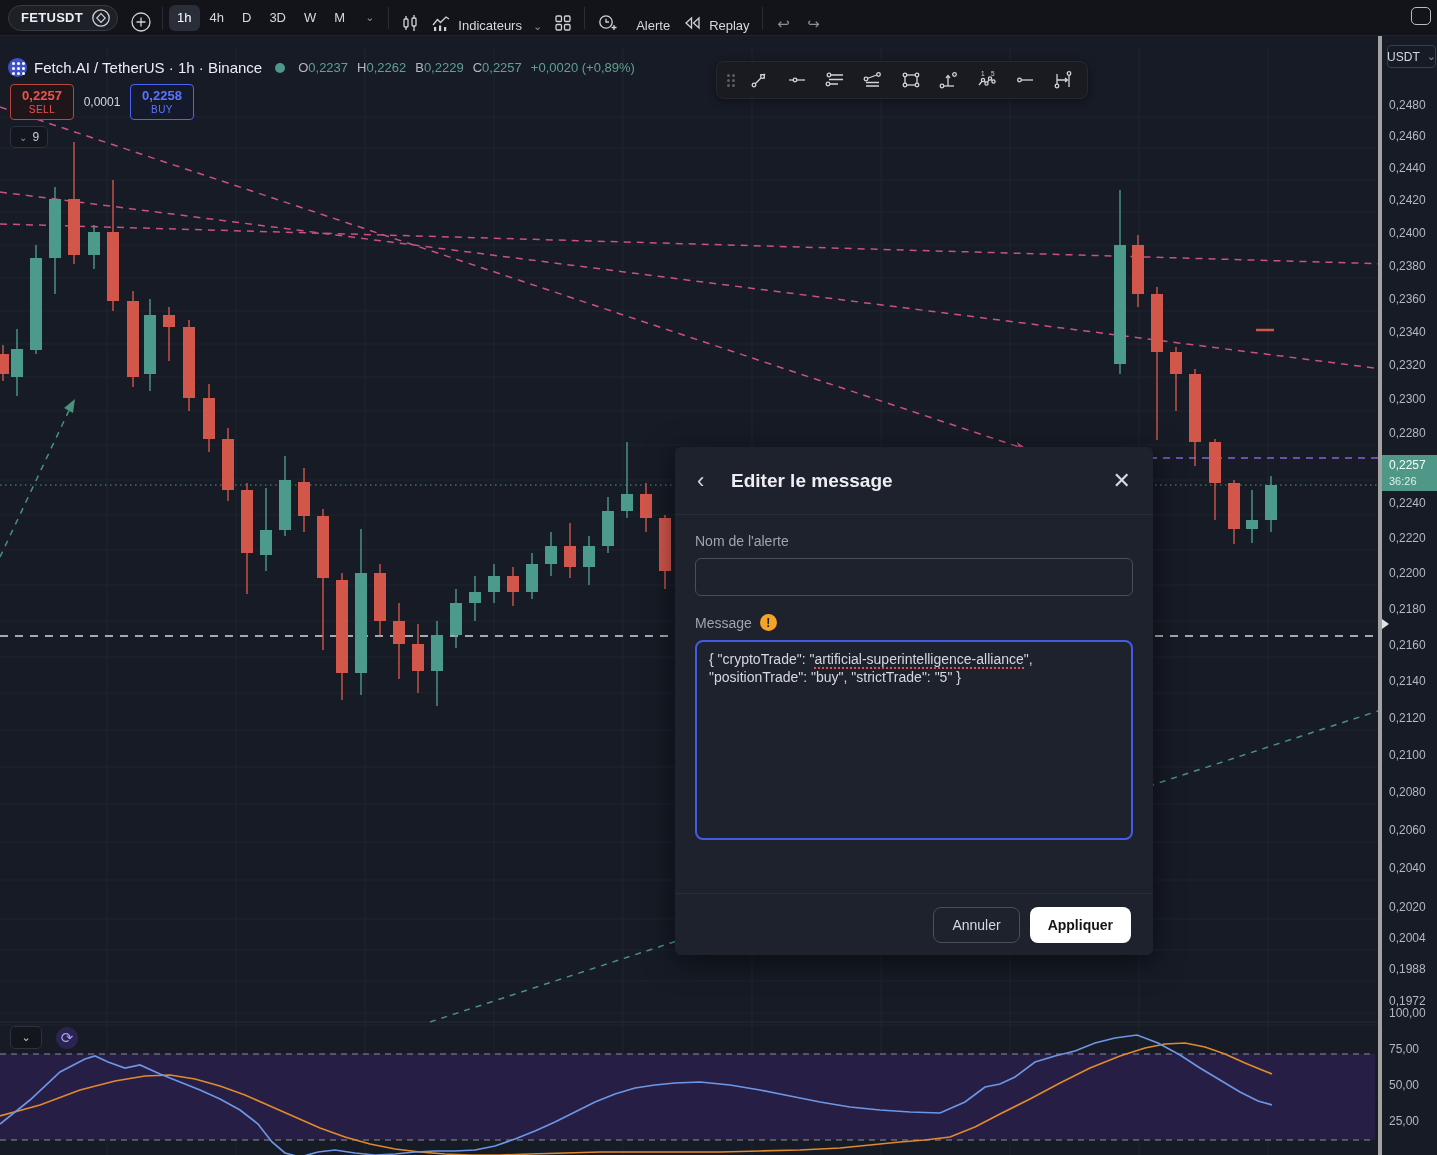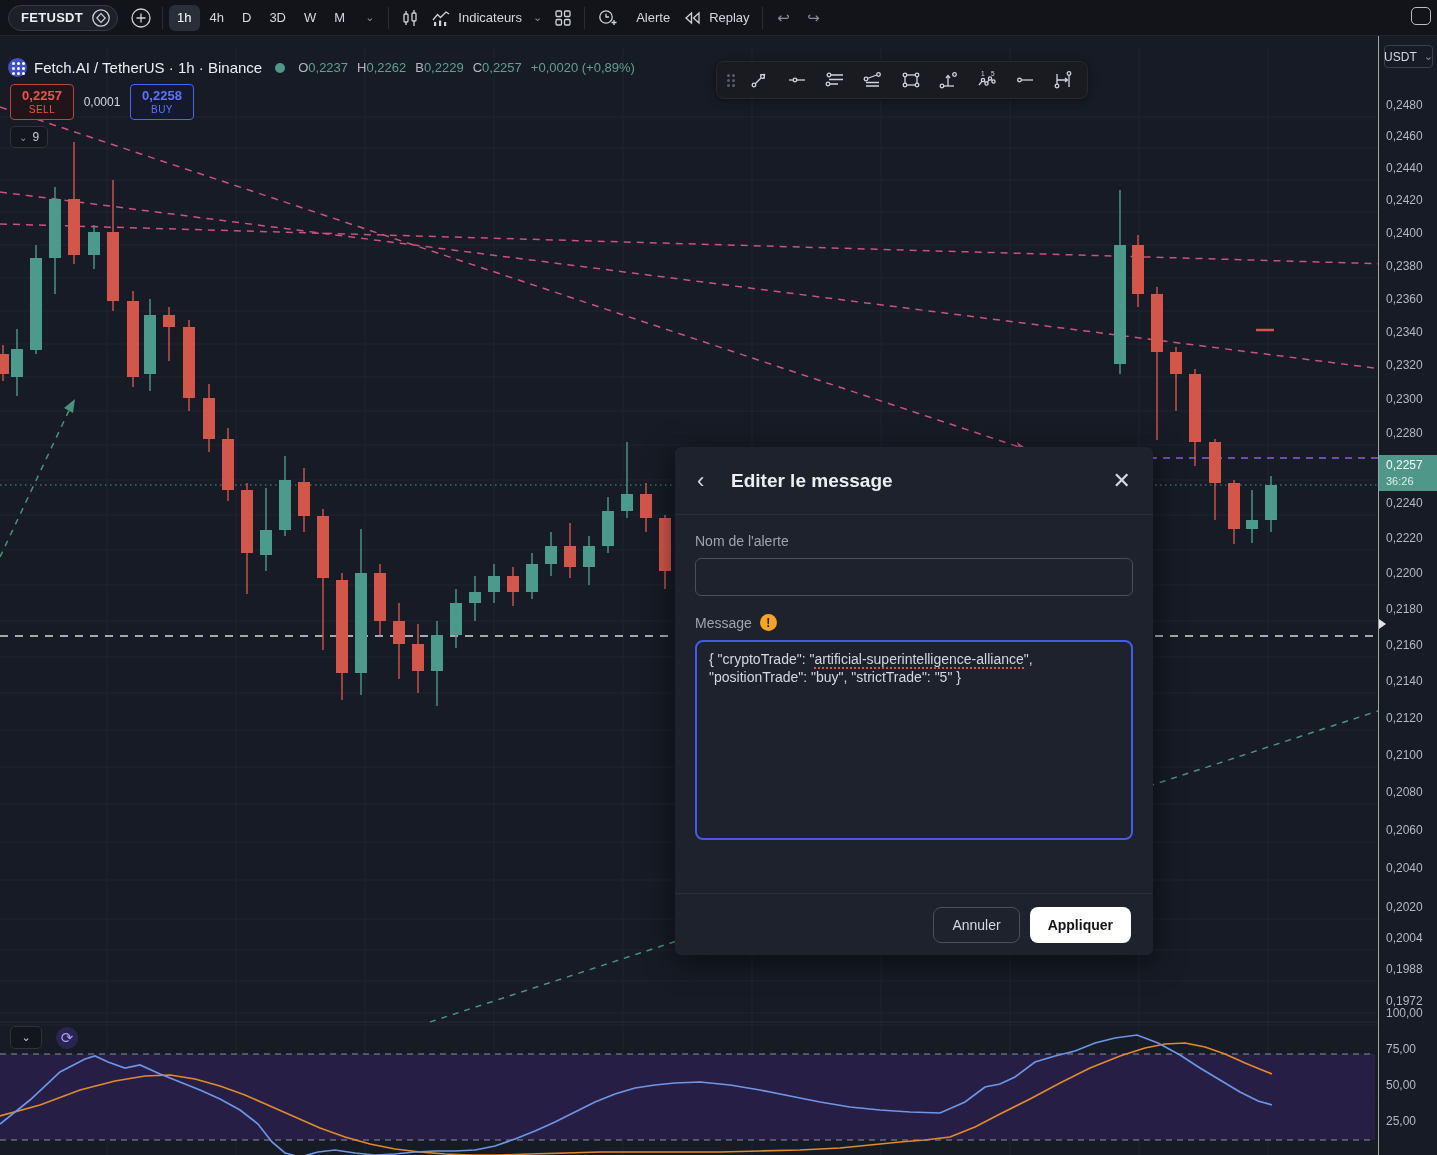--- a/index.html
+++ b/index.html
@@ -6,21 +6,21 @@
   html,body { width:1437px; height:1155px; overflow:hidden; background:#161b25;
     font-family:"Liberation Sans","DejaVu Sans",sans-serif; color:#d5d8e0; }
   .app { position:relative; width:1437px; height:1155px; }
 
   
   .topbar { position:absolute; left:0; top:0; width:1437px; height:36px; background:#131419;
     border-bottom:1px solid #22242b; display:flex; align-items:center; z-index:30; }
   .sym-pill { display:flex; align-items:center; gap:8px; height:26px; margin-left:8px;
     padding:0 6px 0 12px; background:#1d2027; border:1px solid #363a43; border-radius:14px; cursor:pointer; }
   .sym-pill .sym { font-size:13px; font-weight:700; color:#eceef2; letter-spacing:.3px; }
-  .iconbtn { display:flex; align-items:center; justify-content:center; width:30px; height:30px;
+  .iconbtn { display:flex; align-items:flex-end; justify-content:center; width:30px; height:30px;
     border-radius:6px; cursor:pointer; color:#cfd3da; }
   .sep { width:1px; height:22px; background:#2a2d35; margin:0 6px; }
   .tf { font-size:13px; color:#d5d8e0; padding:0 8px; height:26px; display:flex; align-items:center;
     border-radius:6px; cursor:pointer; }
   .tf.active { background:#2a2e39; color:#fff; }
   .tool-label { font-size:13px; color:#d5d8e0; }
   .chev { font-size:11px; color:#8a8e98; margin-left:4px; }
   .undo-redo { font-size:15px; color:#8a8e98; }
   .corner-ic { position:absolute; right:6px; top:7px; width:20px; height:18px;
     border:1.5px solid #b9bcc4; border-radius:5px; cursor:pointer; }
@@ -61,21 +61,21 @@
   .drawbar .grip { display:grid; grid-template-columns:3px 3px; gap:2px; margin:0 4px; cursor:grab; }
   .drawbar .grip i { width:3px; height:3px; border-radius:50%; background:#5a5e68; }
   .dtool { width:36px; height:30px; display:flex; align-items:center; justify-content:center;
     border-radius:6px; cursor:pointer; }
   .dtool svg { stroke:#d0d3dc; fill:none; stroke-width:1.3; }
   .dtool svg .dot { fill:#191b21; }
   .dtool svg text { fill:#d0d3dc; stroke:none; font-size:6.5px; font-family:"Liberation Sans",sans-serif; }
 
   
   .axis { position:absolute; left:1378px; top:36px; width:44px; height:1119px; background:#161b25;
-    border-left:1px solid #a3a3a3; z-index:6; }
+    border-left:4px solid #a3a3a3; z-index:6; }
   .axis-label { position:absolute; left:7px; transform:translateY(-50%); font-size:12px; color:#b4b8c2;
     white-space:nowrap; }
   .usdt-btn { position:absolute; left:5px; top:9px; width:49px; height:23px; border:1px solid #3a3e49;
     border-radius:4px; display:flex; align-items:center; justify-content:center; gap:3px;
     font-size:12px; color:#d5d8e0; cursor:pointer; background:#161b25; z-index:3; }
   .price-tag { position:absolute; left:0; width:59px; height:36px; background:#4f9887; color:#f2fffb;
     display:flex; flex-direction:column; justify-content:center; padding-left:7px; z-index:2;
     font-size:12px; line-height:1.3; }
   .price-tag .cd { font-size:11px; opacity:.85; }
   .alert-arrow { position:absolute; left:0; width:0; height:0; border-top:5px solid transparent;

